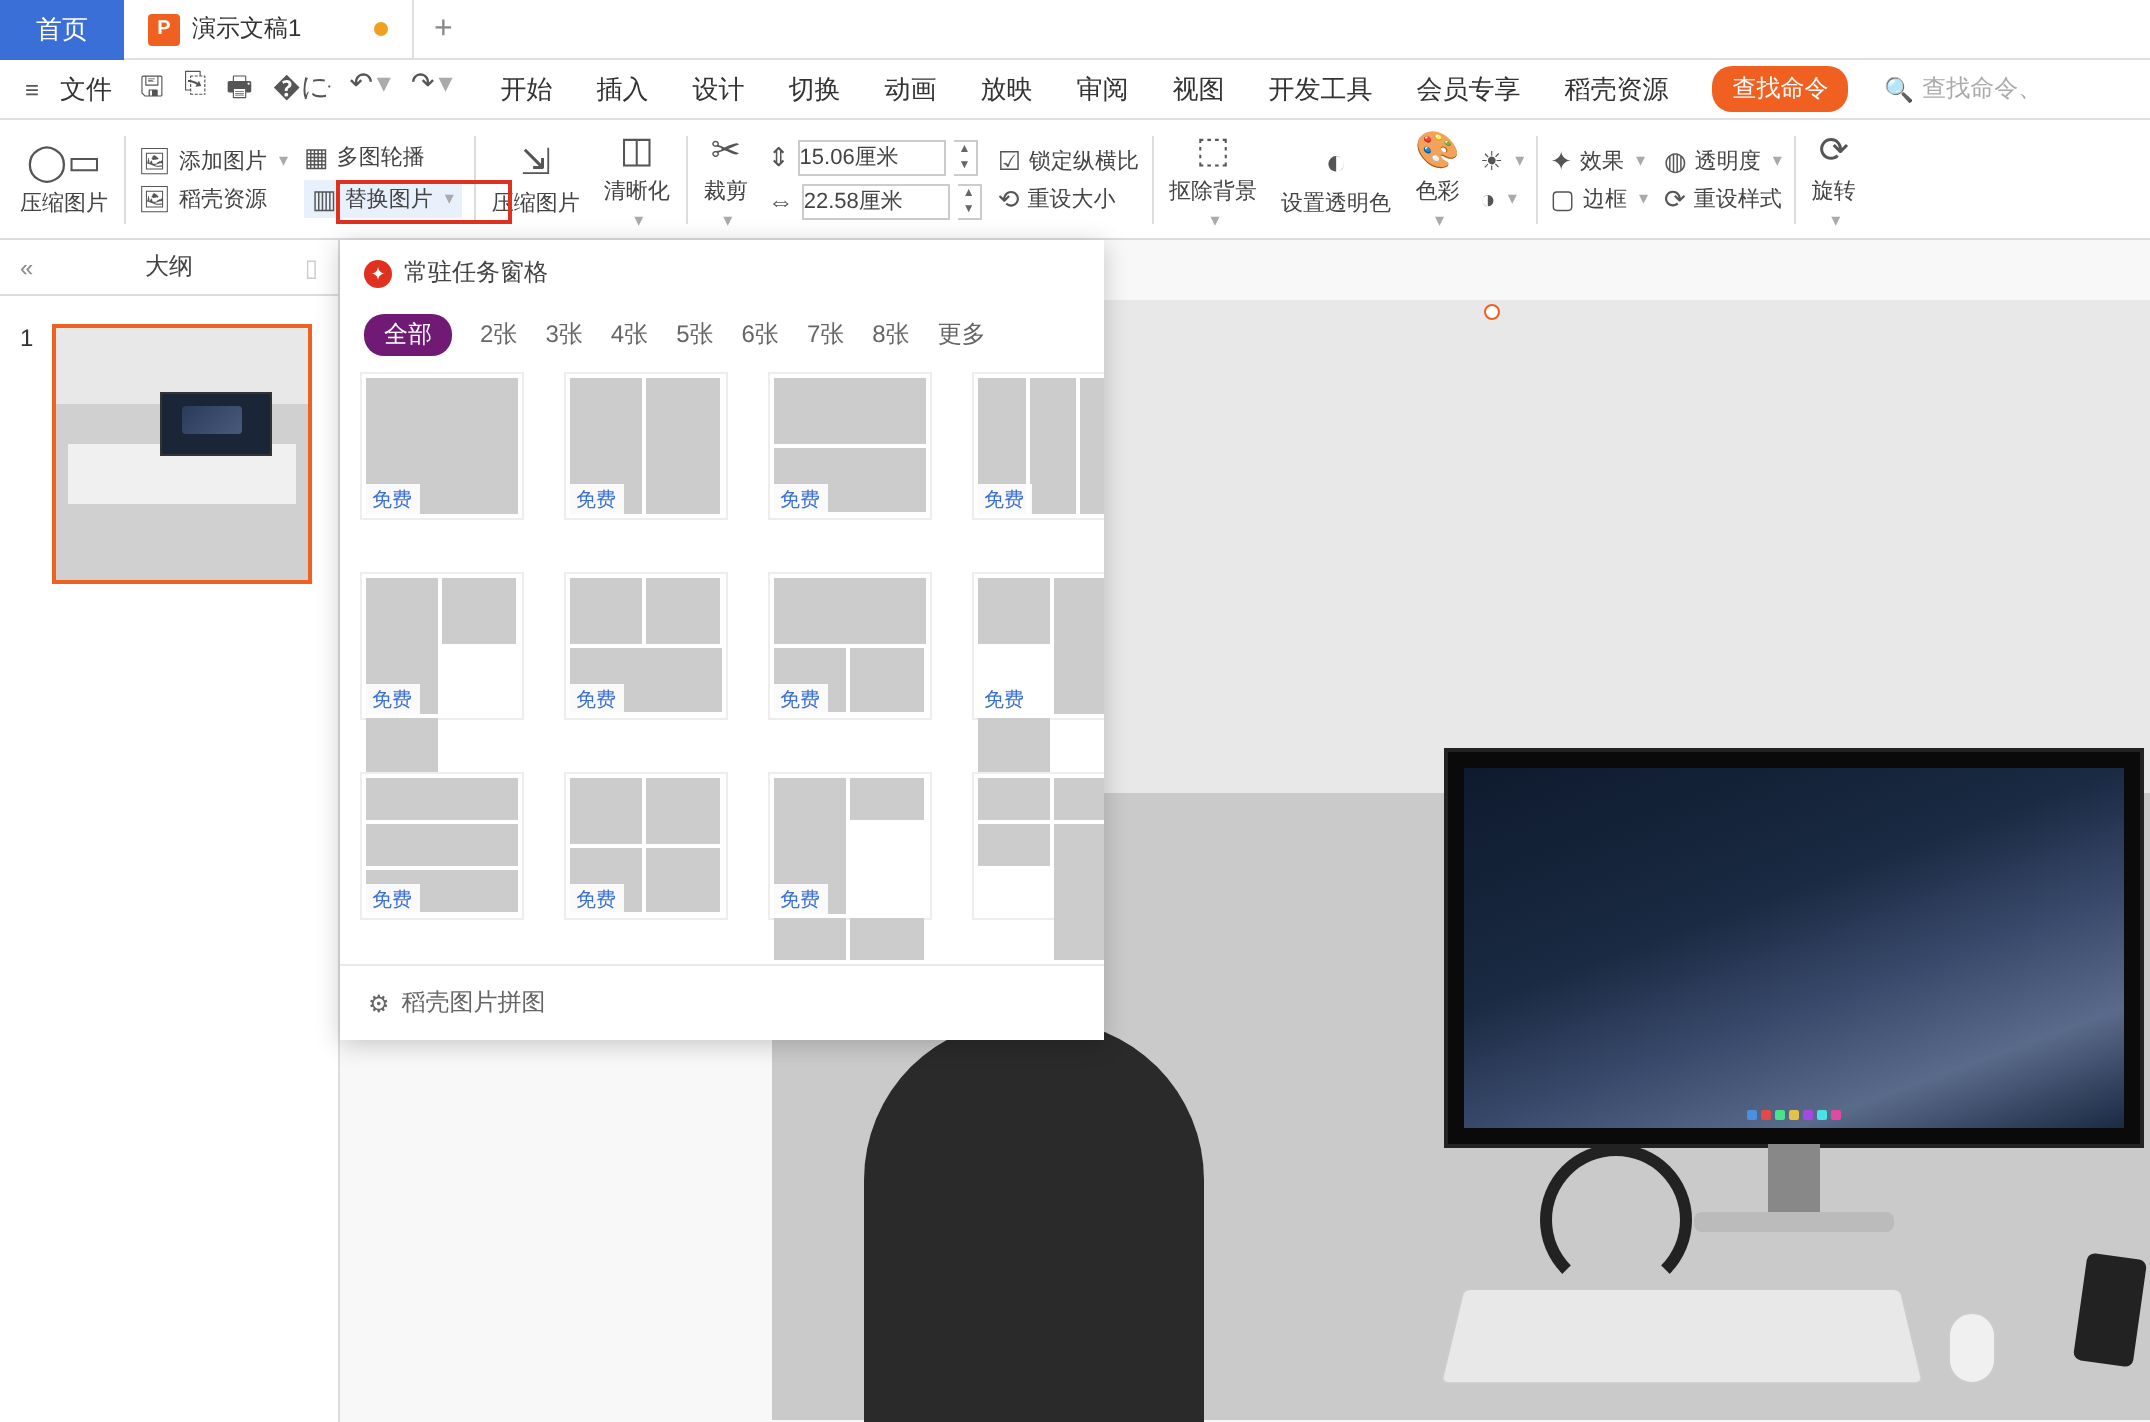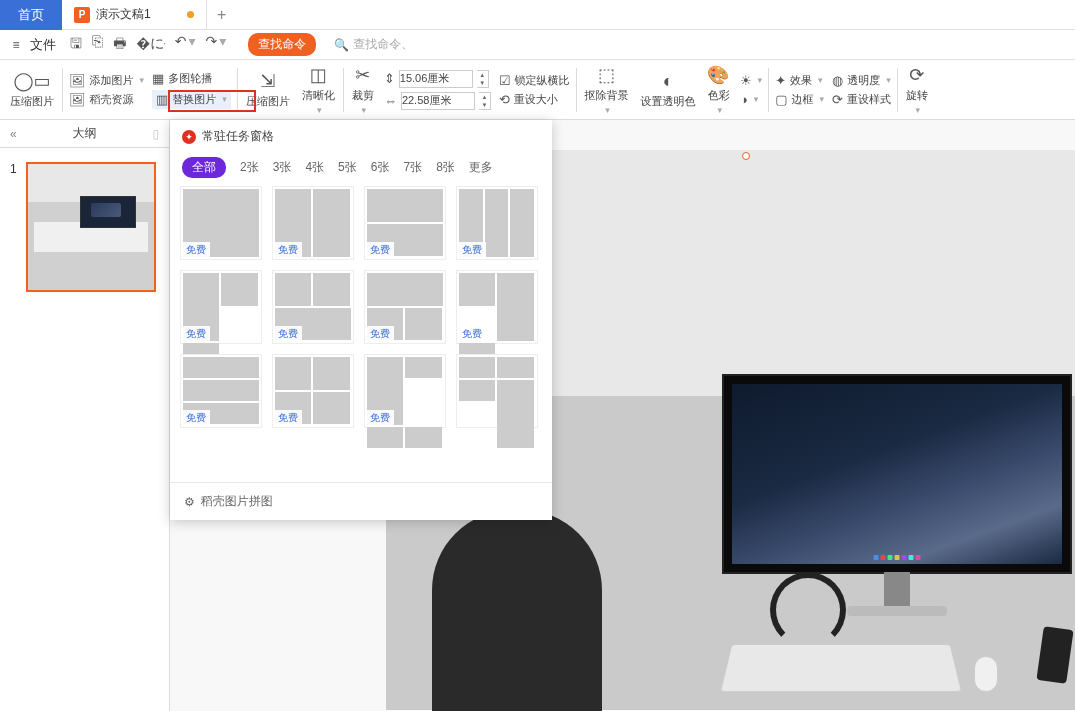--- a/index.html
+++ b/index.html
@@ -62,24 +62,24 @@
 .phone{position:absolute;right:36px;bottom:28px;width:30px;height:54px;background:#222;border-radius:4px;transform:rotate(8deg)}
 .headphones{position:absolute;right:260px;bottom:62px;width:76px;height:76px;border:6px solid #222;border-radius:50%;border-bottom-color:transparent}
 .chair{position:absolute;left:46px;bottom:-40px;width:170px;height:240px;background:#2a2a2a;border-radius:80px 80px 10px 10px}
 .handle{position:absolute;left:50%;top:2px;transform:translateX(-50%);width:8px;height:8px;border:1px solid #f06020;background:#fff;border-radius:50%}
 
 
 .panel{position:absolute;left:170px;top:120px;width:382px;height:400px;background:#fff;box-shadow:0 2px 12px rgba(0,0,0,.2);z-index:10;display:flex;flex-direction:column}
 .panel-title{display:flex;align-items:center;gap:6px;padding:8px 12px;font-size:12px;color:#444}
 .panel-title .dk-ic{width:14px;height:14px;background:#e03020;border-radius:50%;display:flex;align-items:center;justify-content:center;color:#fff;font-size:9px}
 .panel-tabs{display:flex;gap:14px;padding:4px 12px 8px;font-size:12px;align-items:center}
-.panel-tabs .pill{background:#6d28d9;color:#fff;padding:2px 10px;border-radius:10px}
+.panel-tabs .pill{background:#701a75;color:#fff;padding:2px 10px;border-radius:10px}
 .panel-tabs span{color:#666;cursor:pointer}
 .grid-wrap{flex:1;overflow:hidden;padding:0 10px}
-.tmpl-row{display:flex;gap:10px;margin-bottom:10px}
+.tmpl-row{display:flex;gap:20px;margin-bottom:26px}
 .tmpl{width:82px;position:relative}
 .tmpl-prev{width:82px;height:74px;background:#fff;border:1px solid #eee;display:flex;flex-wrap:wrap;gap:2px;padding:2px;align-content:flex-start}
 .tmpl-prev .cell{background:#ccc}
 .free-tag{position:absolute;left:2px;bottom:2px;background:rgba(255,255,255,.9);color:#3a6fd8;font-size:10px;padding:1px 4px}
 .panel-footer{border-top:1px solid #e8e8e8;padding:10px 14px;font-size:12px;color:#666;display:flex;align-items:center;gap:6px}
 .dd{font-size:9px;color:#aaa;margin-left:2px}
 </style>
 </head>
 <body>
 
@@ -96,20 +96,33 @@
 <div class="menubar">
   <span class="menu-icon">≡</span>
   <span class="file-label">文件</span>
   <div class="qat">
     <span>🖫</span>
     <span>⎘</span>
     <span>🖶</span>
     <span>�にּ</span>
     <span>↶<span class="dd">▾</span></span>
     <span>↷<span class="dd">▾</span></span>
+  </div>
+  <div class="menu-items">
+    <span>开始</span>
+    <span>插入</span>
+    <span>设计</span>
+    <span>切换</span>
+    <span>动画</span>
+    <span>放映</span>
+    <span>审阅</span>
+    <span>视图</span>
+    <span>开发工具</span>
+    <span>会员专享</span>
+    <span>稻壳资源</span>
   </div>
   <span class="pic-tools">查找命令</span>
   <div class="search-cmd">
     <span>🔍</span>
     <span>查找命令、</span>
   </div>
 </div>
 
 <div class="ribbon">
   <div class="rgrp">

